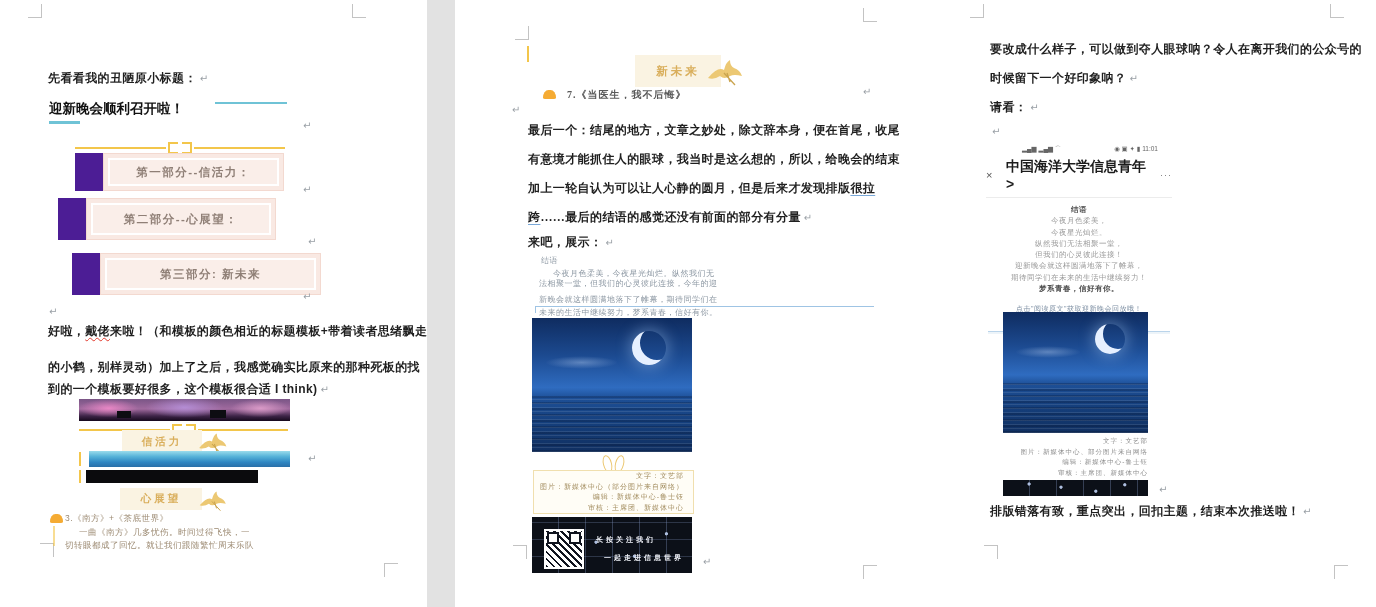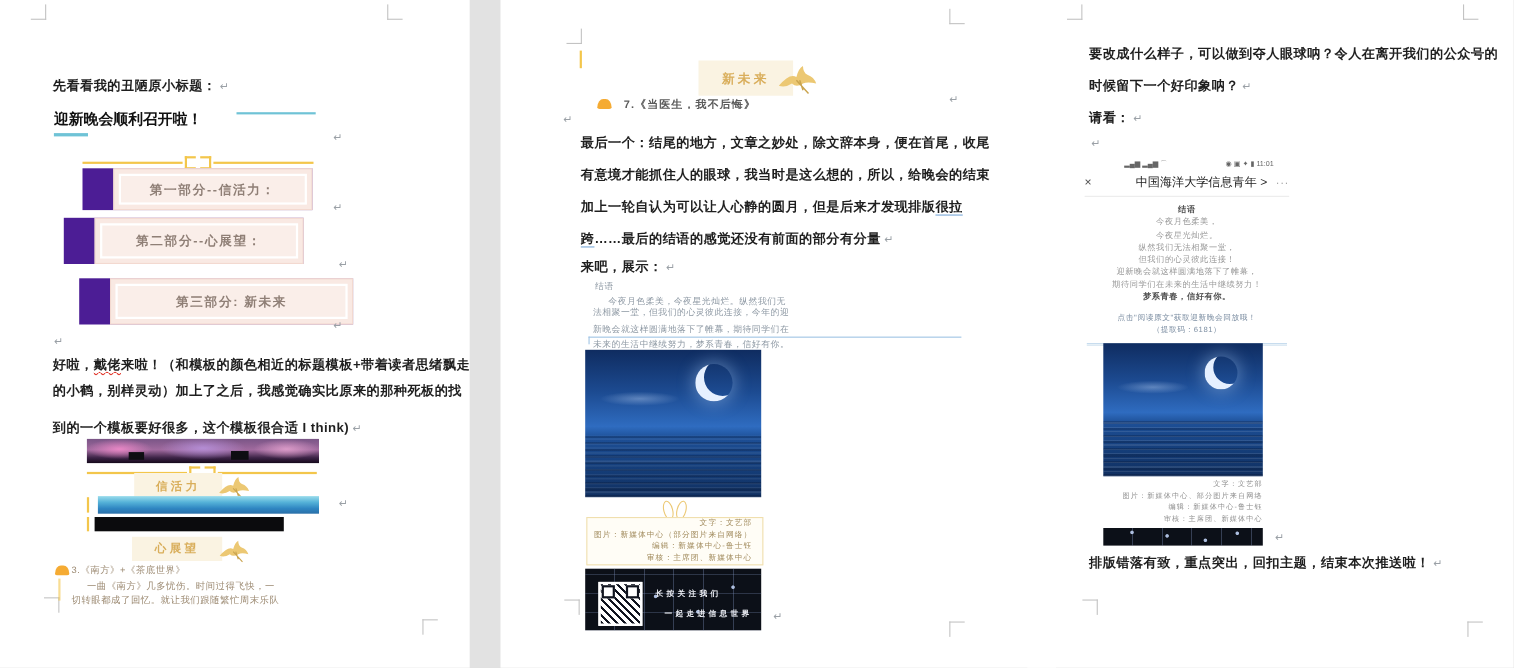--- a/index.html
+++ b/index.html
@@ -1,19 +1,19 @@
 <!DOCTYPE html>
 <html><head>
 <meta charset="utf-8">
 <style>
   html,body{margin:0;padding:0;width:1376px;height:607px;overflow:hidden;
     background:#e2e2e2;font-family:"Liberation Sans","DejaVu Sans",sans-serif;}
   .page{position:absolute;top:0;bottom:0;background:#fff;overflow:hidden;}
   #pg1{left:0;width:427px;}
-  #pg2{left:455px;width:505px;}
+  #pg2{left:455px;width:505px;font-family:Liberation Serif, serif;}
   #pg3{left:934px;width:442px;}
   .abs{position:absolute;white-space:nowrap;}
   .bpara{font-size:12px;font-weight:700;color:#1f1f1f;letter-spacing:.4px;}
   .pil{color:#9aa0a6;font-weight:400;font-size:10px;margin-left:3px;}
   .sqg{text-decoration:underline wavy #e23a2e;text-decoration-thickness:1px;text-underline-offset:2px;}
   .ublue{text-decoration:underline solid #79a8d8;text-decoration-thickness:1px;text-underline-offset:3px;}
   
   .cm{position:absolute;width:13px;height:13px;border:0 solid #c3c3c3;}
   .cm.tl{border-bottom-width:1px;border-right-width:1px;}
   .cm.tr{border-bottom-width:1px;border-left-width:1px;}
@@ -83,21 +83,21 @@
   .listtxt{font-size:8.5px;color:#9c8a72;letter-spacing:.5px;}
   
   .quote{font-size:8px;color:#8e99a4;letter-spacing:.5px;}
   .qline{position:absolute;height:6px;border-top:1px solid #9fc4e4;border-left:1px solid #9fc4e4;}
   .cutline{position:absolute;overflow:hidden;}
   
   .phone{position:absolute;}
   .ph-status{display:flex;justify-content:space-between;color:#666;font-size:6.5px;}
   .ph-nav{display:flex;align-items:center;margin-top:4px;padding-bottom:5px;border-bottom:1px solid #ececec;}
   .ph-x{color:#555;font-size:11px;width:20px;}
-  .ph-acc{flex:1;text-align:right;font-size:11px;font-weight:400;color:#1c1c1c;}
+  .ph-acc{flex:1;text-align:left;font-size:14px;font-weight:700;color:#1c1c1c;}
   .ph-more{color:#777;width:20px;text-align:right;font-size:9px;letter-spacing:1px;}
   .ph-line{text-align:center;font-size:7.5px;color:#9a9a9a;line-height:11.3px;letter-spacing:.5px;}
   .ph-line.strong{color:#4f4f4f;font-weight:700;}
   .ph-link{text-align:center;font-size:7px;color:#7c8ea2;line-height:11px;letter-spacing:.5px;}
   .ph-bluediv{border-top:1px solid #bad4ea;box-shadow:0 1.5px 0 rgba(186,212,234,.5);}
   .ph-credits div{text-align:right;font-size:6.5px;color:#8e8e8e;line-height:10.5px;letter-spacing:1px;}
 </style>
 </head>
 <body>
 
@@ -144,21 +144,21 @@
         <i class="bd"></i>
         <span class="txt">第三部分: 新未来</span>
       </div>
   </div>
   <span class="abs pil" style="left:300px;top:291px;">↵</span>
   <span class="abs pil" style="left:46px;top:306px;">↵</span>
 
   <div class="abs bpara" style="left:48px;top:323px;">
     <span>好啦，</span><span class="sqg">戴佬</span><span>来啦！（和模板的颜色相近的标题模板+带着读者思绪飘走</span>
   </div>
-  <div class="abs bpara" style="left:48px;top:347px;">的小鹤，别样灵动）加上了之后，我感觉确实比原来的那种死板的找</div>
+  <div class="abs bpara" style="left:48px;top:359px;">的小鹤，别样灵动）加上了之后，我感觉确实比原来的那种死板的找</div>
   <div class="abs bpara" style="left:48px;top:381px;">
     <span>到的一个模板要好很多，这个模板很合适 I think)</span><span class="pil">↵</span>
   </div>
 
   <div class="abs stage" style="left:79px;top:399px;width:211px;height:22px;">
     <i style="left:18%;top:55%;width:14px;height:7px;"></i>
       <i style="left:62%;top:50%;width:16px;height:8px;"></i>
   </div>
   <div class="gdiv" style="left:79px;top:424px;width:209px;">
     <span class="ln"></span>

